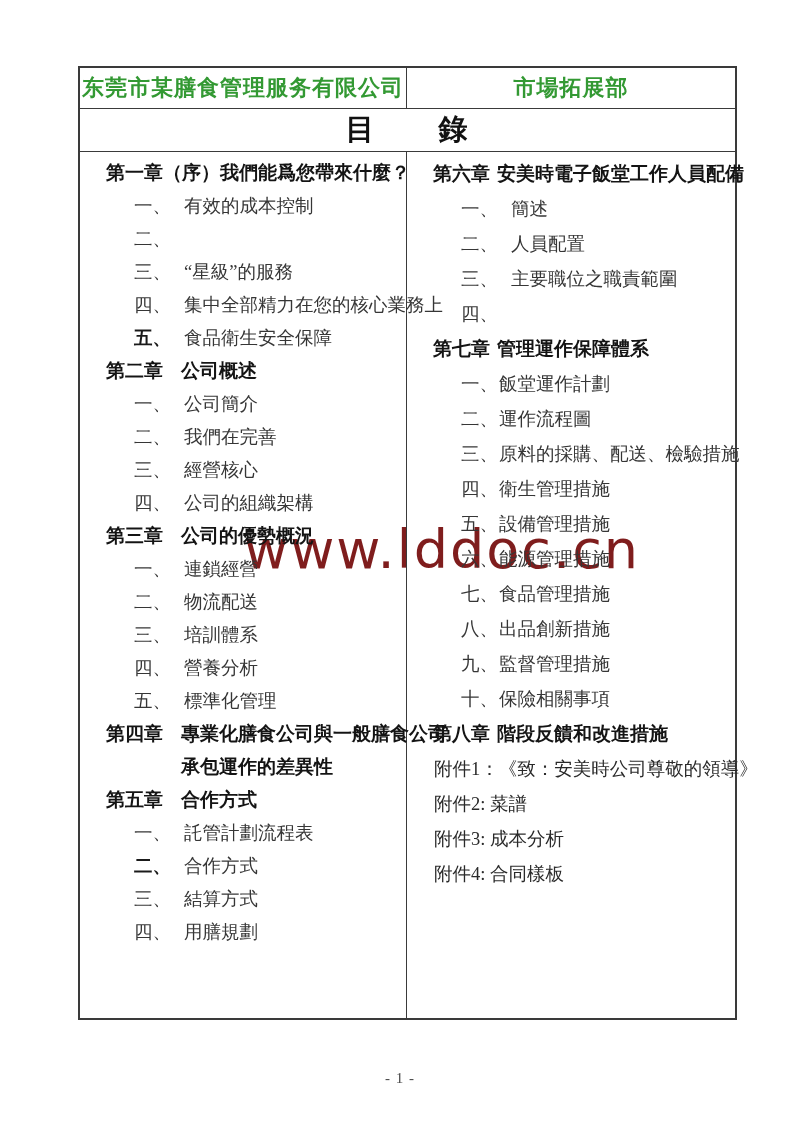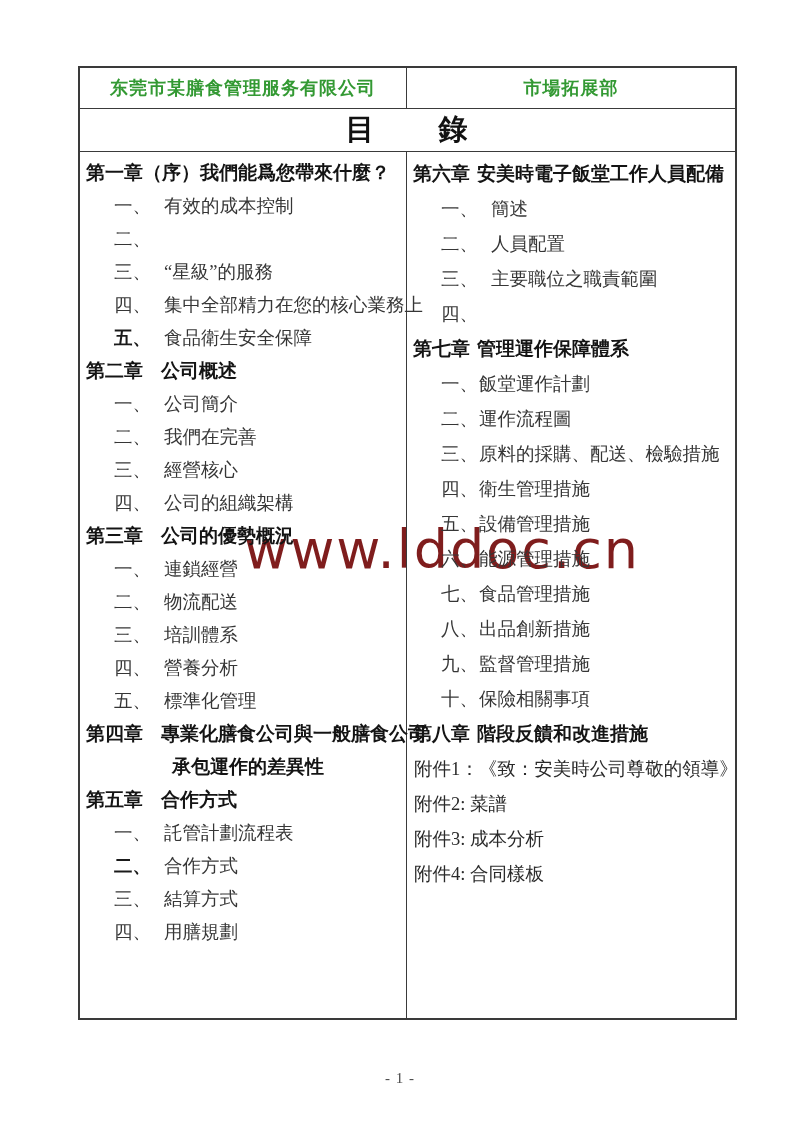--- a/index.html
+++ b/index.html
@@ -15,44 +15,44 @@
     user-select:none; pointer-events:none;
   }
   .doc-table {
     position:absolute; left:78px; top:66px; width:659px; z-index:1;
     border:2px solid #3a3a3a; background:transparent;
   }
   .row { display:flex; }
   .header-row { height:41px; border-bottom:1px solid #3a3a3a; }
   .header-cell {
     display:flex; align-items:center; justify-content:center;
-    font-size:18px; font-weight:600; color:#339933; letter-spacing:1px;
+    font-size:22px; font-weight:600; color:#339933; letter-spacing:1px;
   }
   .cell-left { width:327px; border-right:1px solid #3a3a3a; }
   .cell-right { flex:1; }
   .title-row {
     height:43px; border-bottom:1px solid #3a3a3a;
     display:flex; align-items:center; justify-content:center;
     font-size:29px; font-weight:700; color:#111111; letter-spacing:2px;text-align:right;
   }
   .content-row { height:866px; align-items:stretch; }
-  .toc-col { padding-top:4px; }
+  .toc-col { padding-top:4px;padding-left:20px; }
   .toc-col .entry {
     display:flex; align-items:center;
     padding-left:6px; padding-right:2px;
     color:#363636; font-size:18.5px; white-space:nowrap;
   }
   .col-left .entry { height:33px; }
   .col-right .entry { height:35px; }
   .entry.chapter, .entry.chapter_full, .entry.cont {
     font-weight:700; font-size:19px; color:#141414;
   }
   .col-left .ch-label { display:inline-block; width:75px; flex:0 0 75px; }
   .col-right .ch-label { display:inline-block; width:64px; flex:0 0 64px; }
-  .col-left .cont { padding-left:81px;margin-left:11px; }
+  .col-left .cont { padding-left:81px; }
   .entry.item { padding-left:34px; }
   .entry.item .num { margin-right:13px; }
   .entry.item2 { padding-left:34px; }
   .entry.item2 .num { margin-right:1px; }
   .entry .num.nb { font-weight:700; color:#1a1a1a; }
   .entry.plain { padding-left:7px; color:#2a2a2a; }
   .page-number {
     position:absolute; left:0; top:1070px; width:100%; z-index:1;
     text-align:center; font-size:15px; color:#4a4a4a; letter-spacing:1px;
   }

